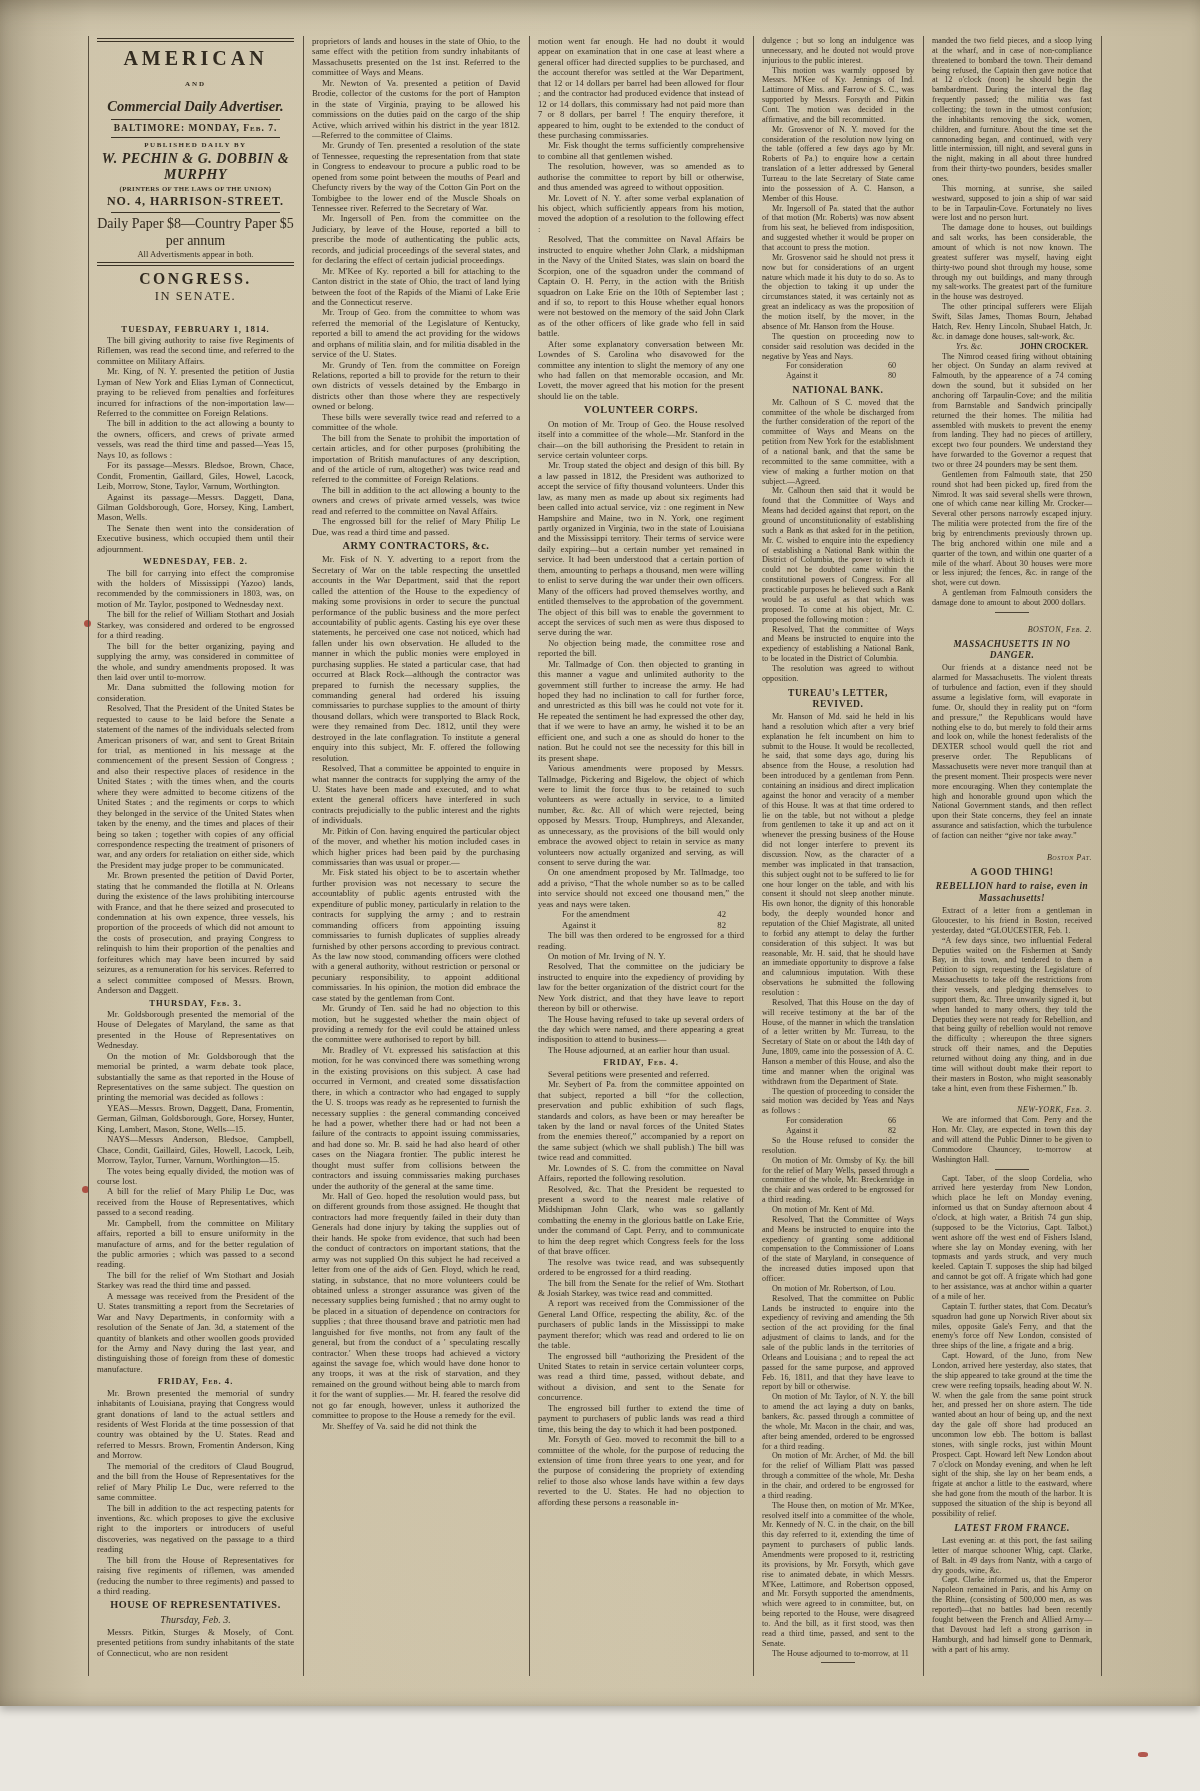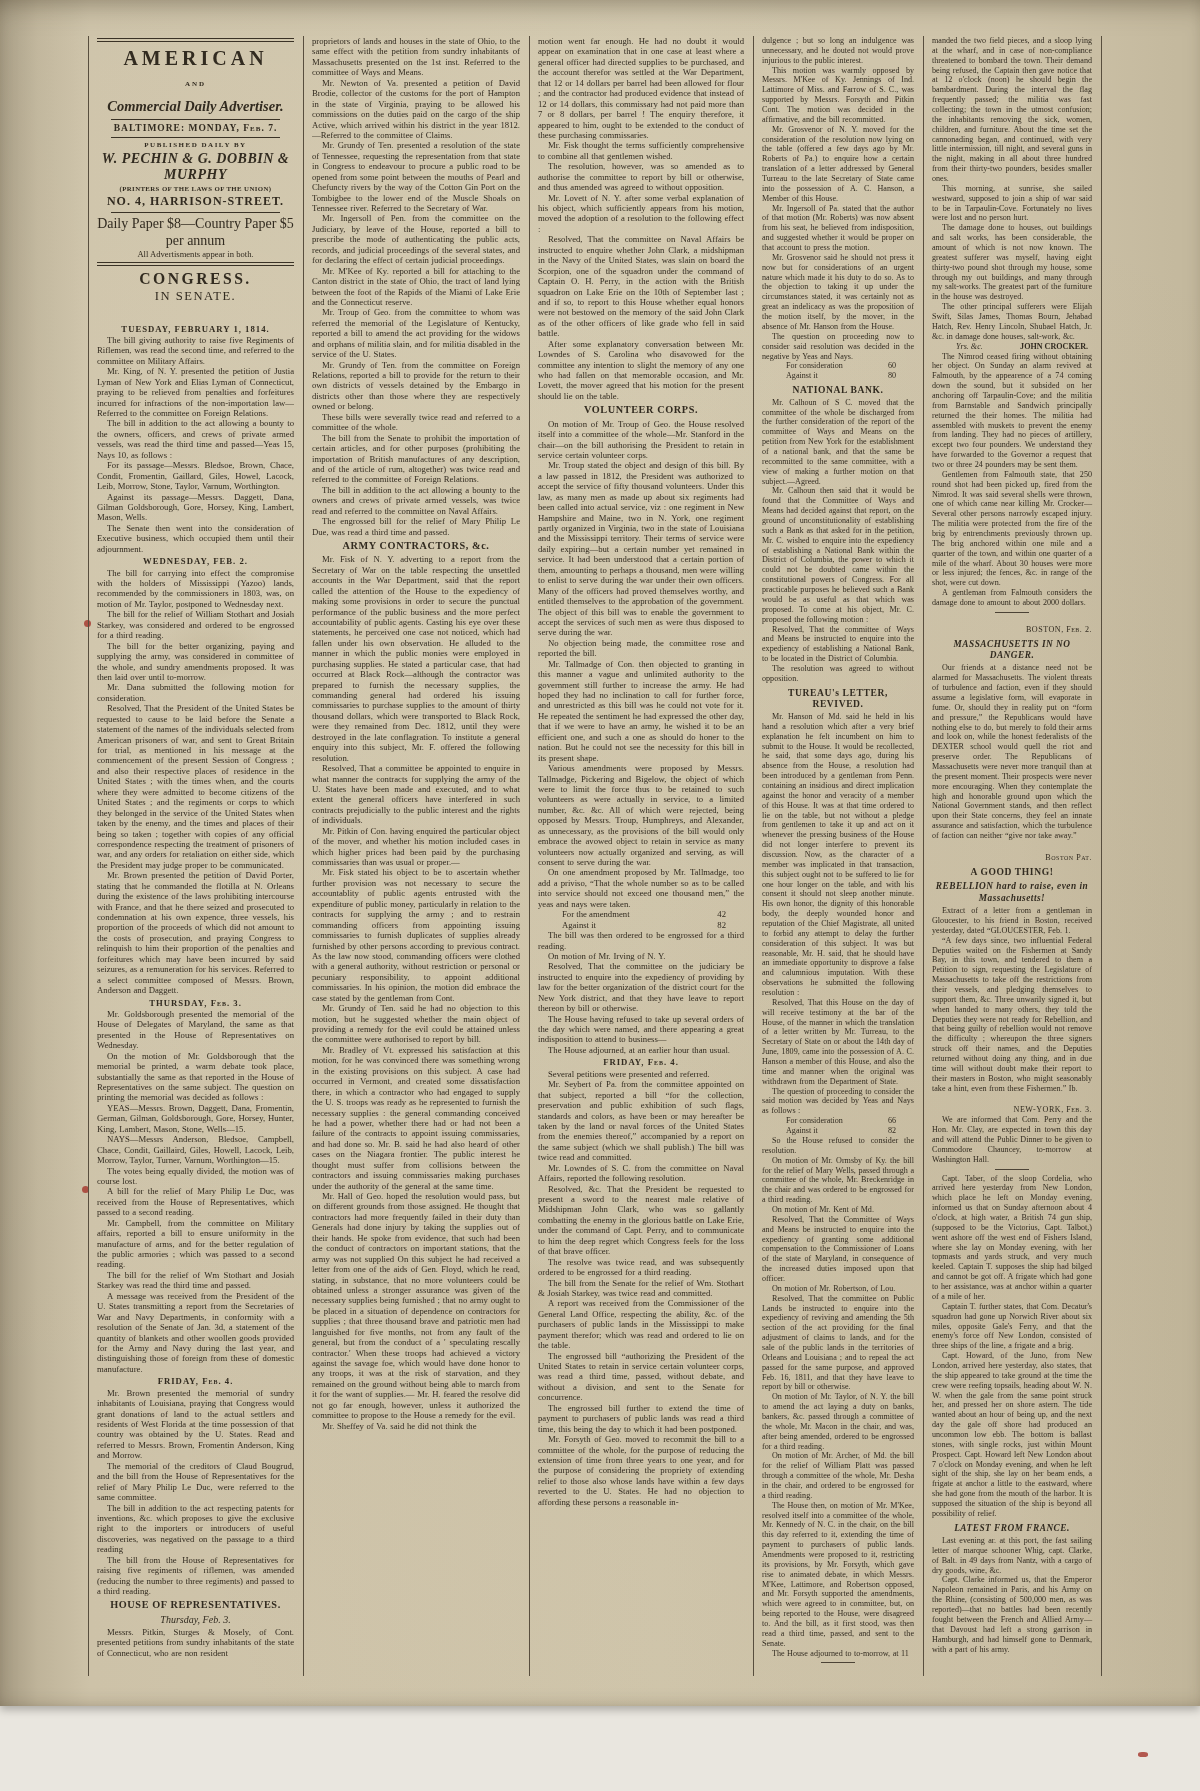--- a/index.html
+++ b/index.html
@@ -30,21 +30,21 @@
   .c5{width:178px;font-size:8.1px;line-height:1.22;}
 
   .b-p{margin:0;text-align:justify;text-indent:10px;word-spacing:.5px;}
   .b-cont{text-indent:0;}
   .b-h{margin:3px 0 2px;text-align:center;font-weight:bold;font-size:1.18em;letter-spacing:.6px;}
   .b-hi{margin:4px 0 2px;text-align:center;font-weight:bold;font-style:italic;font-size:1.15em;letter-spacing:.5px;}
   .b-h1{margin:4px 0 0;text-align:center;font-weight:bold;font-size:1.8em;letter-spacing:2.5px;}
   .b-h2{margin:1px 0 19px;text-align:center;font-weight:normal;font-size:1.45em;letter-spacing:1.5px;}
   .b-date{margin:2px 0 1px;text-align:center;font-variant:small-caps;font-weight:bold;letter-spacing:1px;}
   .b-datei{margin:2px 0 1px;text-align:center;font-style:italic;font-size:1.15em;}
-  .b-right{margin:12px 0 0;text-align:right;font-variant:small-caps;letter-spacing:.5px;}
+  .b-right{margin:12px 0 0;text-align:right;font-variant:small-caps;letter-spacing:.5px;font-style:italic;}
   .b-rule{margin:4px auto;width:34px;border:0;border-top:1px solid #4c4336;}
   .b-vote{display:flex;justify-content:space-between;padding:0 18px 0 24px;}
   .b-sig{display:flex;justify-content:space-between;padding:0 4px 0 24px;font-weight:bold;}
   .b-sig .sl{font-weight:normal;font-style:italic;}
 
   .masthead{text-align:center;margin-bottom:2px;}
   .mh-dbl{border:0;border-top:4px double #3a3226;margin:2px 0 4px;}
   .mh-sgl{border:0;border-top:1px solid #3a3226;margin:3px 14px;}
   .mh-title{font-weight:bold;font-size:20px;letter-spacing:4px;margin-top:2px;}
   .mh-and{font-size:7px;letter-spacing:2px;font-weight:bold;margin:10px 0;}

